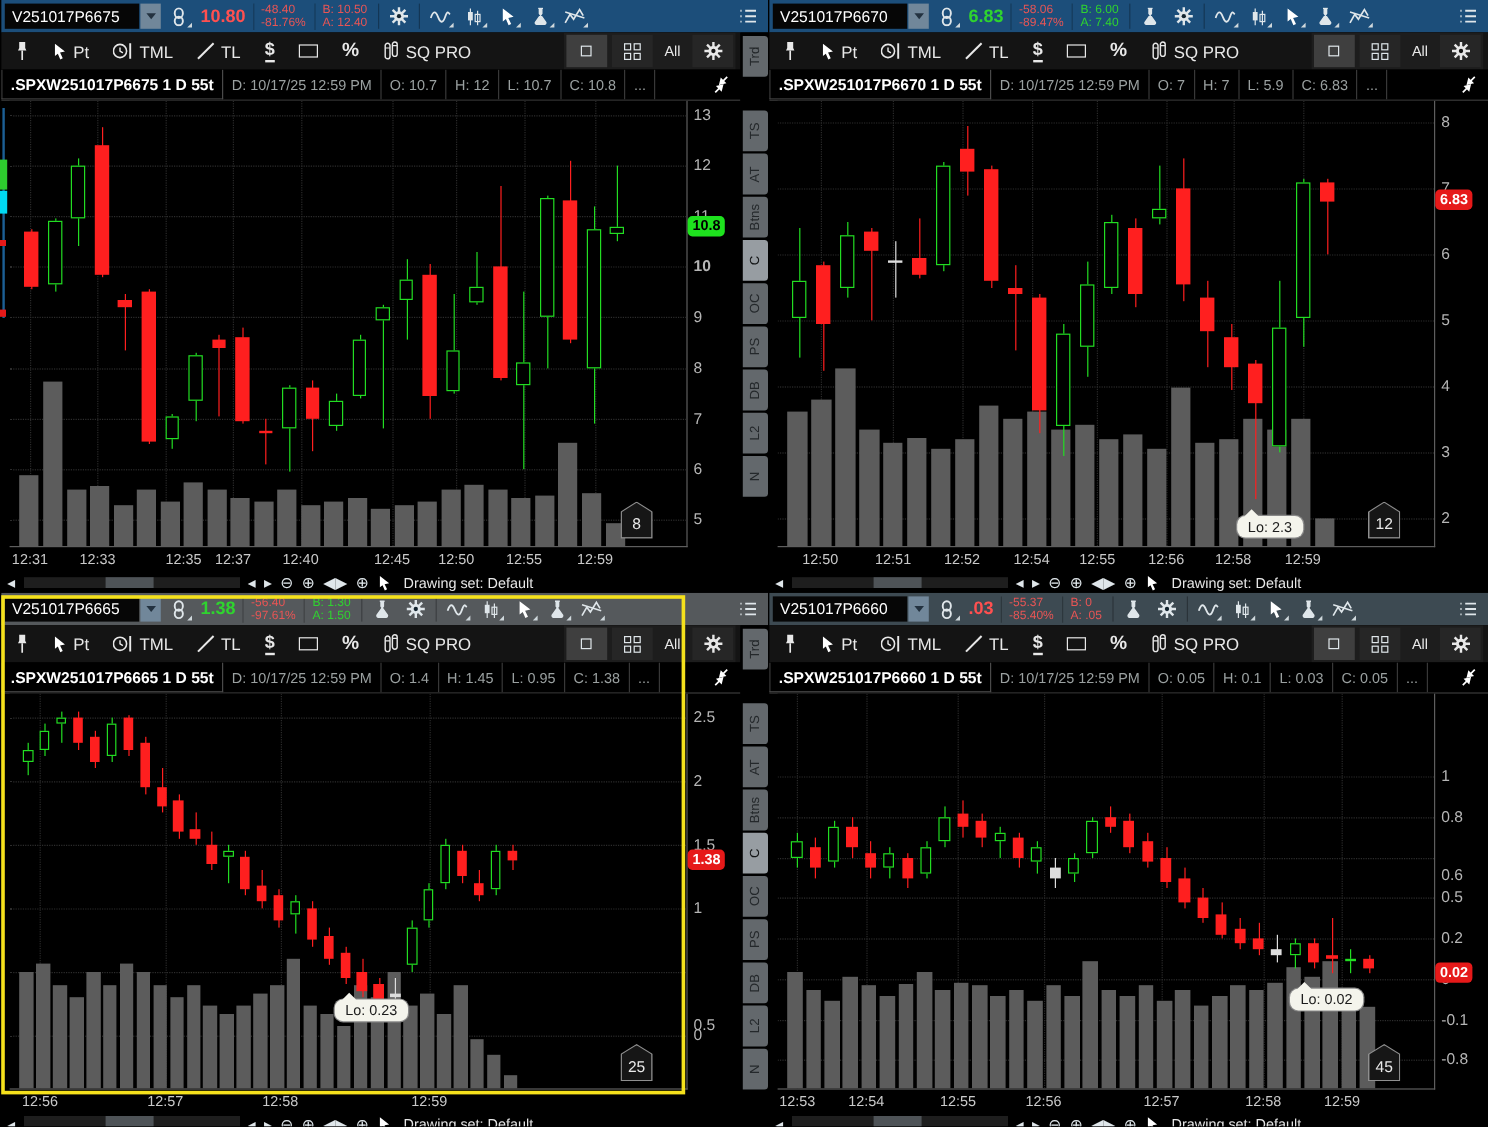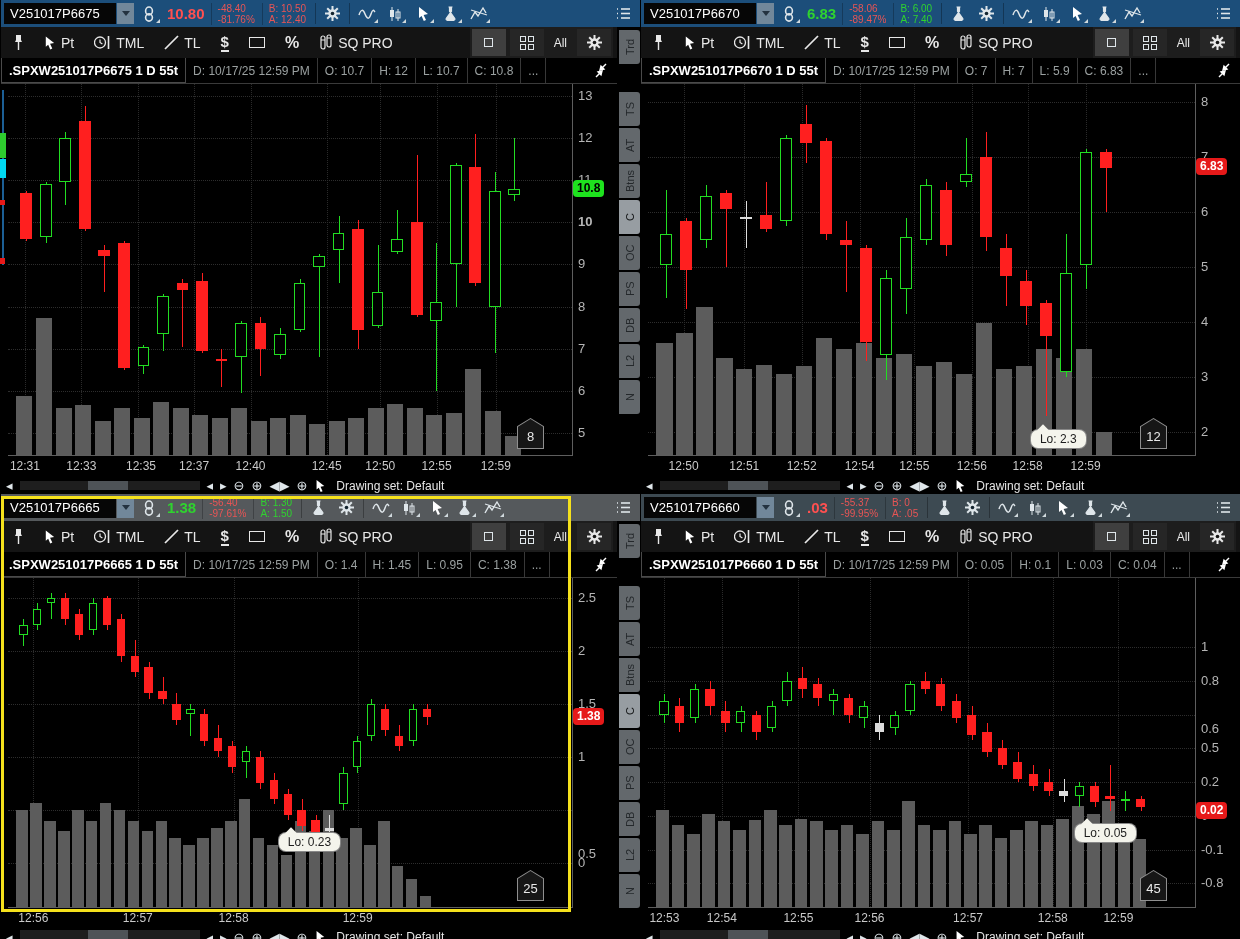--- a/index.html
+++ b/index.html
@@ -365,21 +365,21 @@
                 <div class="ticklbl" style="top: 214.6px;">8</div>
                 <div class="ticklbl" style="top: 256.759px;">7</div>
                 <div class="ticklbl" style="top: 298.918px;">6</div>
                 <div class="ticklbl" style="top: 341.077px;">5</div>
                 <div class="bubble" style="top: 95.5545px; background: rgb(30, 226, 30); color: rgb(0, 0, 0);">10.8</div>
               </div>
         </div>
         <div class="timeaxis">
               <div class="tlabel" style="left: 23.92px;">12:31</div>
               <div class="tlabel" style="left: 80.32px;">12:33</div>
-              <div class="tlabel" style="left: 140px;">12:35</div>
+              <div class="tlabel" style="left: 152px;">12:35</div>
               <div class="tlabel" style="left: 193.12px;">12:37</div>
               <div class="tlabel" style="left: 249.52px;">12:40</div>
               <div class="tlabel" style="left: 325.66px;">12:45</div>
               <div class="tlabel" style="left: 379.24px;">12:50</div>
               <div class="tlabel" style="left: 435.64px;">12:55</div>
               <div class="tlabel" style="left: 494.86px;">12:59</div>
             </div>
         <div class="status">
           <span class="zoomglyph">◂</span>
           <div class="sbtrack">
@@ -1063,21 +1063,21 @@
       </div>
       <div class="tbicon dd">
         <svg width="14" height="16" viewBox="0 0 14 16">
               <ellipse cx="7" cy="5" rx="3.4" ry="4" fill="none" stroke="#dfe6ea" stroke-width="1.6"></ellipse>
               <ellipse cx="7" cy="11.5" rx="3.4" ry="3.6" fill="none" stroke="#dfe6ea" stroke-width="1.6"></ellipse>
             </svg>
       </div>
       <div class="price" style="color: rgb(255, 80, 80);">.03</div>
       <div class="stack" style="color: rgb(232, 85, 85);">
         <span>-55.37</span>
-        <span>-99.95%</span>
+        <span>-85.40%</span>
       </div>
       <div class="stack" style="color: rgb(232, 85, 85);">
         <span>B: 0</span>
         <span>A: .05</span>
       </div>
       <div class="sep"></div>
       <div class="tbicon lead-flask">
         <svg width="15" height="16" viewBox="0 0 15 16">
               <path d="M5.5 1h4 M6.5 1v4.2 L11.8 12.6 a1.2 1.2 0 0 1 -1.1 1.7 H4.3 a1.2 1.2 0 0 1 -1.1 -1.7 L8.5 5.2 V1" fill="#dfe6ea" stroke="#dfe6ea" stroke-width="1.2" fill-rule="evenodd"></path>
             </svg>
@@ -1211,21 +1211,21 @@
                   </svg>
             </div>
           </div>
         </div>
         <div class="hdr">
           <div class="title">.SPXW251017P6660 1 D 55t</div>
           <div class="hcell">D: 10/17/25 12:59 PM</div>
           <div class="hcell">O: 0.05</div>
           <div class="hcell">H: 0.1</div>
           <div class="hcell">L: 0.03</div>
-          <div class="hcell">C: 0.04</div>
+          <div class="hcell">C: 0.05</div>
           <div class="hcell">...</div>
           <div class="collapse">
             <svg width="16" height="16" viewBox="0 0 16 16">
                   <g stroke="#fff" stroke-width="1.4" fill="#fff">
                     <line x1="13" y1="1" x2="8" y2="6"></line>
                     <path d="M7 7 l4 -1 -3 -3 Z"></path>
                     <line x1="3" y1="14" x2="8" y2="9"></line>
                     <path d="M9 8 l-4 1 3 3 Z"></path>
                   </g>
                 </svg>
@@ -1337,21 +1337,21 @@
                 <div class="wick" style="left: 431.275px; top: 204.149px; height: 25.3077px; background: rgb(34, 221, 34);"></div>
                 <div class="cbody" style="top: 207.523px; height: 10.1231px; left: 426.66px; width: 9.23062px; border: 1px solid rgb(34, 221, 34); background: rgb(0, 0, 0);"></div>
                 <div class="wick" style="left: 446.66px; top: 204.149px; height: 25.3077px; background: rgb(255, 31, 31);"></div>
                 <div class="cbody" style="top: 207.523px; height: 16.8718px; left: 442.044px; width: 9.23062px; background: rgb(255, 31, 31);"></div>
                 <div class="wick" style="left: 462.044px; top: 187.277px; height: 45.5538px; background: rgb(255, 31, 31);"></div>
                 <div class="cbody" style="top: 217.646px; height: 3.37436px; left: 457.429px; width: 9.23062px; background: rgb(255, 31, 31);"></div>
                 <div class="wick" style="left: 477.428px; top: 212.585px; height: 20.2462px; background: rgb(34, 221, 34);"></div>
                 <div class="cbody" style="top: 221.021px; height: 2px; left: 472.813px; width: 9.23062px; border: 1px solid rgb(34, 221, 34); background: rgb(0, 0, 0);"></div>
                 <div class="wick" style="left: 492.813px; top: 217.646px; height: 15.1846px; background: rgb(255, 31, 31);"></div>
                 <div class="cbody" style="top: 221.021px; height: 8.4359px; left: 488.197px; width: 9.23062px; background: rgb(255, 31, 31);"></div>
-                <div class="lotip" style="left: 426.66px; top: 246.328px;">Lo: 0.05</div>
+                <div class="lotip" style="left: 426.66px; top: 246.328px;">Lo: 0.02</div>
                 <div class="badge">
                   <i>45</i>
                 </div>
               </div>
           <div class="axis">
                 <div class="ticklbl" style="top: 61.1744px;">1</div>
                 <div class="ticklbl" style="top: 94.9179px;">0.8</div>
                 <div class="ticklbl" style="top: 143px;">0.6</div>
                 <div class="ticklbl" style="top: 162.405px;">0.5</div>
                 <div class="ticklbl" style="top: 196.149px;">0.2</div>

